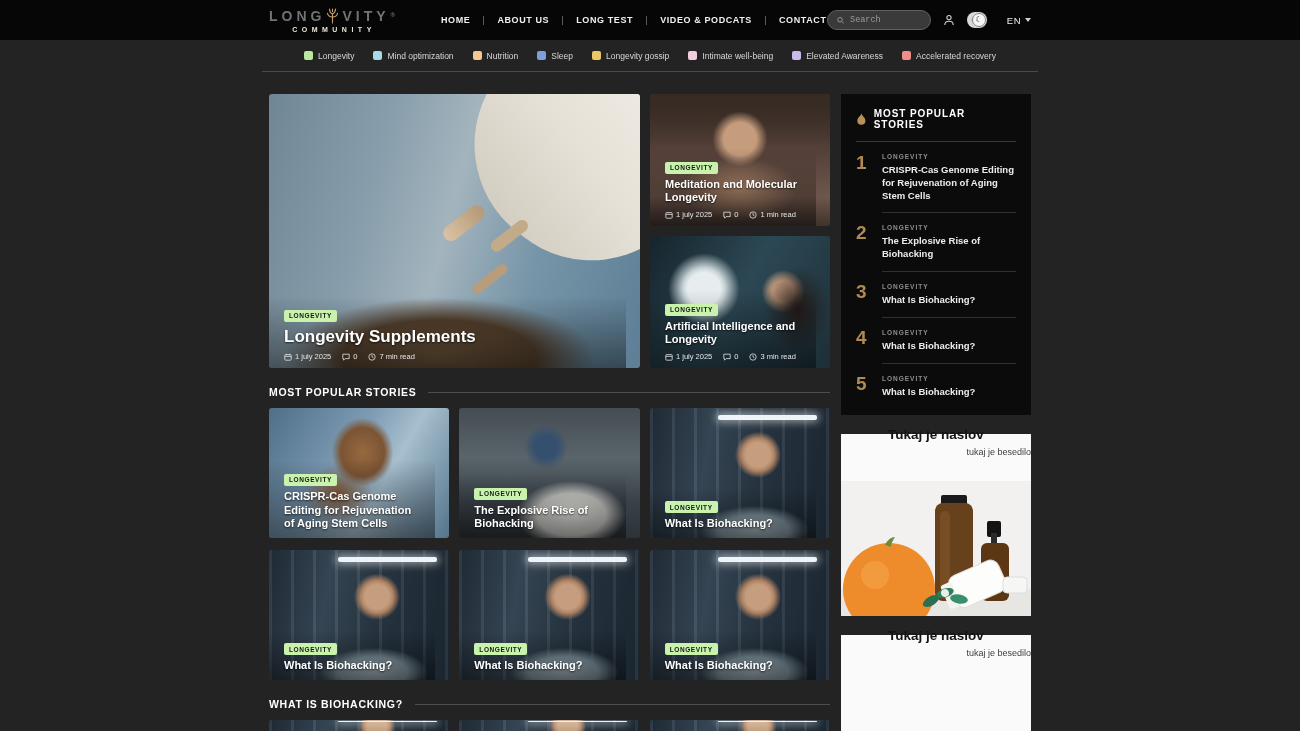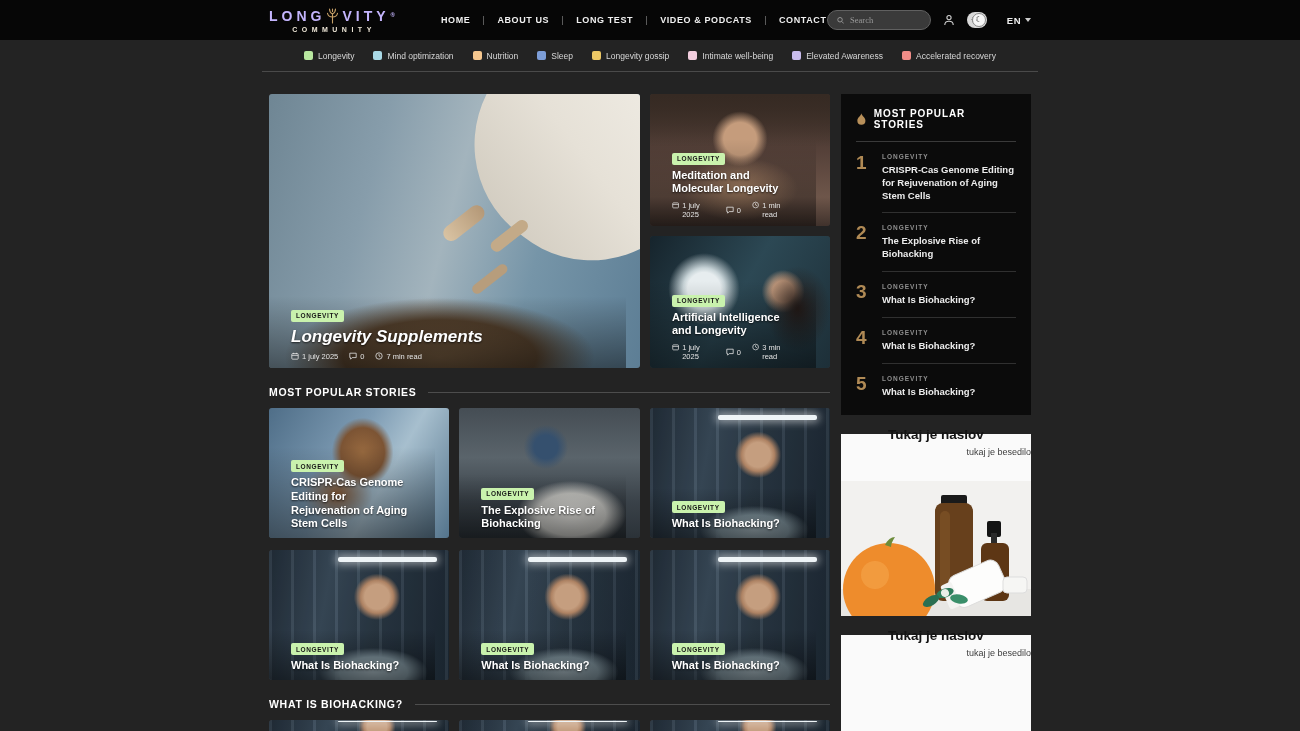--- a/index.html
+++ b/index.html
@@ -3,56 +3,56 @@
 <meta charset="utf-8">
 <style>
   * { margin:0; padding:0; box-sizing:border-box; }
   html,body { width:1300px; height:731px; overflow:hidden; }
   body { background:#232323; font-family:"Liberation Sans","DejaVu Sans",sans-serif; }
 
   
   .topbar { height:40px; background:#060606; }
   .topbar-inner { width:762px; margin:0 auto; height:100%; display:flex; align-items:center; }
   .logo { display:flex; flex-direction:column; align-items:center; cursor:pointer; }
-  .logo-line1 { display:flex; align-items:flex-end; color:#c4b5fd; font-size:14px; font-weight:700; letter-spacing:4px; line-height:1; }
+  .logo-line1 { display:flex; align-items:flex-end; color:#737373; font-size:14px; font-weight:700; letter-spacing:4px; line-height:1; }
   .logo-tree { width:15px; height:16px; margin:0 2px -1px 0; }
   .logo-reg { font-size:6px; vertical-align:top; margin-left:1px; transform:translateY(-5px); }
   .logo-line2 { color:#ece5d6; font-size:7px; letter-spacing:4.5px; margin-top:3px; font-weight:700; }
   nav { display:flex; align-items:center; margin-left:42px; gap:13px; }
   .nav-item { color:#f0f0f0; font-size:9px; font-weight:700; letter-spacing:.6px; cursor:pointer; white-space:nowrap; }
   .nav-sep { width:1px; height:9px; background:#5a5a5a; }
   .searchbox { margin-left:auto; display:flex; align-items:center; gap:6px; width:145px; height:20px; background:#3a3a3a; border:1px solid #606060; border-radius:10px; padding:0 9px; }
-  .searchbox input { background:transparent; border:none; outline:none; color:#cfcfcf; font-size:8.5px; width:100%; font-family:Liberation Serif, serif; }
+  .searchbox input { background:transparent; border:none; outline:none; color:#cfcfcf; font-size:8.5px; width:100%; font-family:Liberation Mono, monospace; }
   .searchbox input::placeholder { color:#9a9a9a; }
   .user-btn { margin-left:12px; cursor:pointer; display:flex; align-items:center; }
   .theme-toggle { margin-left:12px; width:30px; height:16px; background:#d9d9d9; border-radius:9px; position:relative; cursor:pointer; display:flex; align-items:center; }
   .theme-sun { font-size:9px; color:#333; margin-left:4px; line-height:1; }
   .theme-knob { position:absolute; right:1px; top:1px; width:14px; height:14px; background:#f6f6f6; border:1px solid #888; border-radius:50%; display:flex; align-items:center; justify-content:center; font-size:8px; color:#222; line-height:1; }
   .lang { margin-left:12px; display:flex; align-items:center; gap:4px; cursor:pointer; }
-  .lang-label { color:#eee; font-size:9.5px; font-weight:700; letter-spacing:.5px;padding-left:8px; }
+  .lang-label { color:#eee; font-size:9.5px; font-weight:400; letter-spacing:.5px;padding-left:8px; }
   .caret { width:0; height:0; border-left:3px solid transparent; border-right:3px solid transparent; border-top:4px solid #cfcfcf; }
 
   
   .catbar { height:31px; display:flex; align-items:center; justify-content:center; gap:19px; }
   .chip { display:flex; align-items:center; gap:5px; cursor:pointer; }
   .chip i { width:9px; height:9px; border-radius:2px; display:block; }
   .chip em { font-style:normal; color:#d8d8d8; font-size:8.5px; }
   .top-rule { width:776px; margin:0 auto; border-top:1px solid #4a4a4a; }
 
   
   .layout { width:762px; margin:22px auto 0; display:grid; grid-template-columns:561px 190px; gap:11px; }
 
   
   .card { position:relative; border-radius:3px; overflow:hidden; cursor:pointer; background:#333; }
-  .overlay { position:absolute; left:0; right:14px; bottom:0; padding:8px 22px 7px; background:linear-gradient(180deg,rgba(0,0,0,0),rgba(0,0,0,.45)); }
+  .overlay { position:absolute; left:0; right:14px; bottom:0; padding:8px 15px 7px; background:linear-gradient(180deg,rgba(0,0,0,0),rgba(0,0,0,.45)); }
   .badge { display:inline-block; background:#c9f2ad; color:#161616; font-size:6.5px; font-weight:700; letter-spacing:.6px; padding:2.5px 5px; border-radius:2px; margin-bottom:4px; }
   .card-title { color:#fff; font-weight:700; font-size:11px; line-height:1.25; text-shadow:0 1px 2px rgba(0,0,0,.7); }
-  .hero-title { font-size:17px; font-weight:600;font-style:italic; }
+  .hero-title { font-size:17px; font-weight:600; }
   .meta { display:flex; align-items:center; gap:11px; margin-top:5px; }
-  .meta span { display:flex; align-items:flex-start; gap:3px; color:#e3e3e3; font-size:7.5px; }
+  .meta span { display:flex; align-items:flex-end; gap:3px; color:#e3e3e3; font-size:7.5px; }
   .meta svg { width:8px; height:8px; }
 
   .hero-grid { display:grid; grid-template-columns:371px 180px; gap:10px; }
   .hero-main { height:274px; }
   .hero-side { display:grid; grid-template-rows:132px 132px; gap:10px; }
 
   .section-head { display:flex; align-items:center; gap:12px; margin:18px 0 10px; }
   .section-head h2 { color:#fff; font-size:10.5px; font-weight:700; letter-spacing:.7px; white-space:nowrap; }
   .section-head .rule { flex:1; height:1px; background:#4d4d4d; }
   .grid3 { display:grid; grid-template-columns:repeat(3,1fr); gap:12px 10px; }

